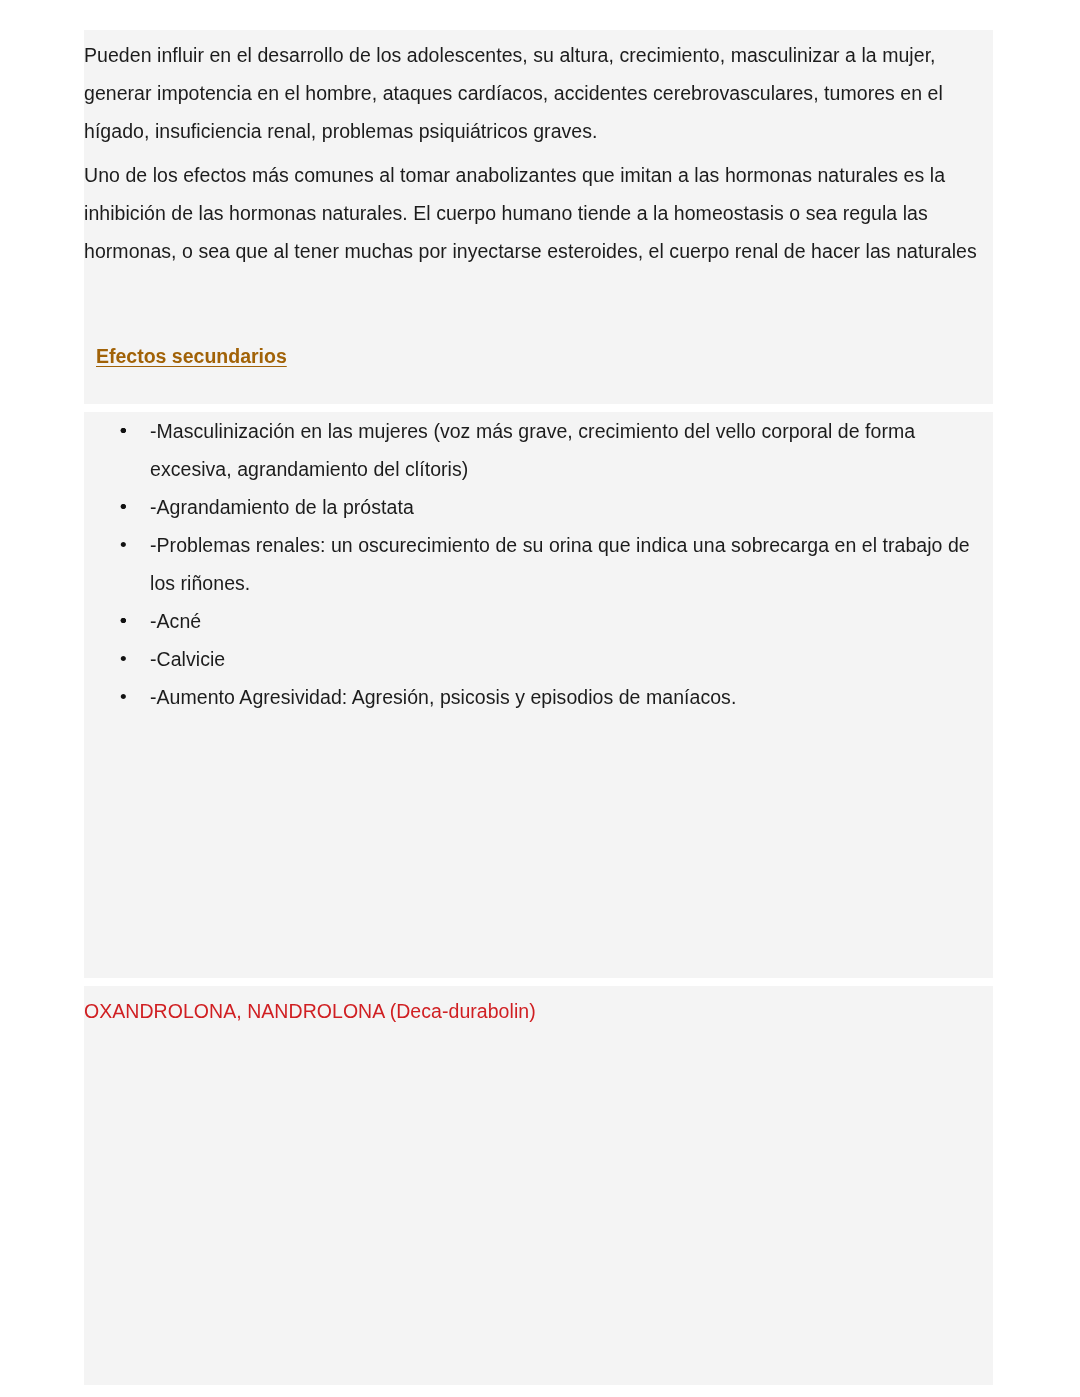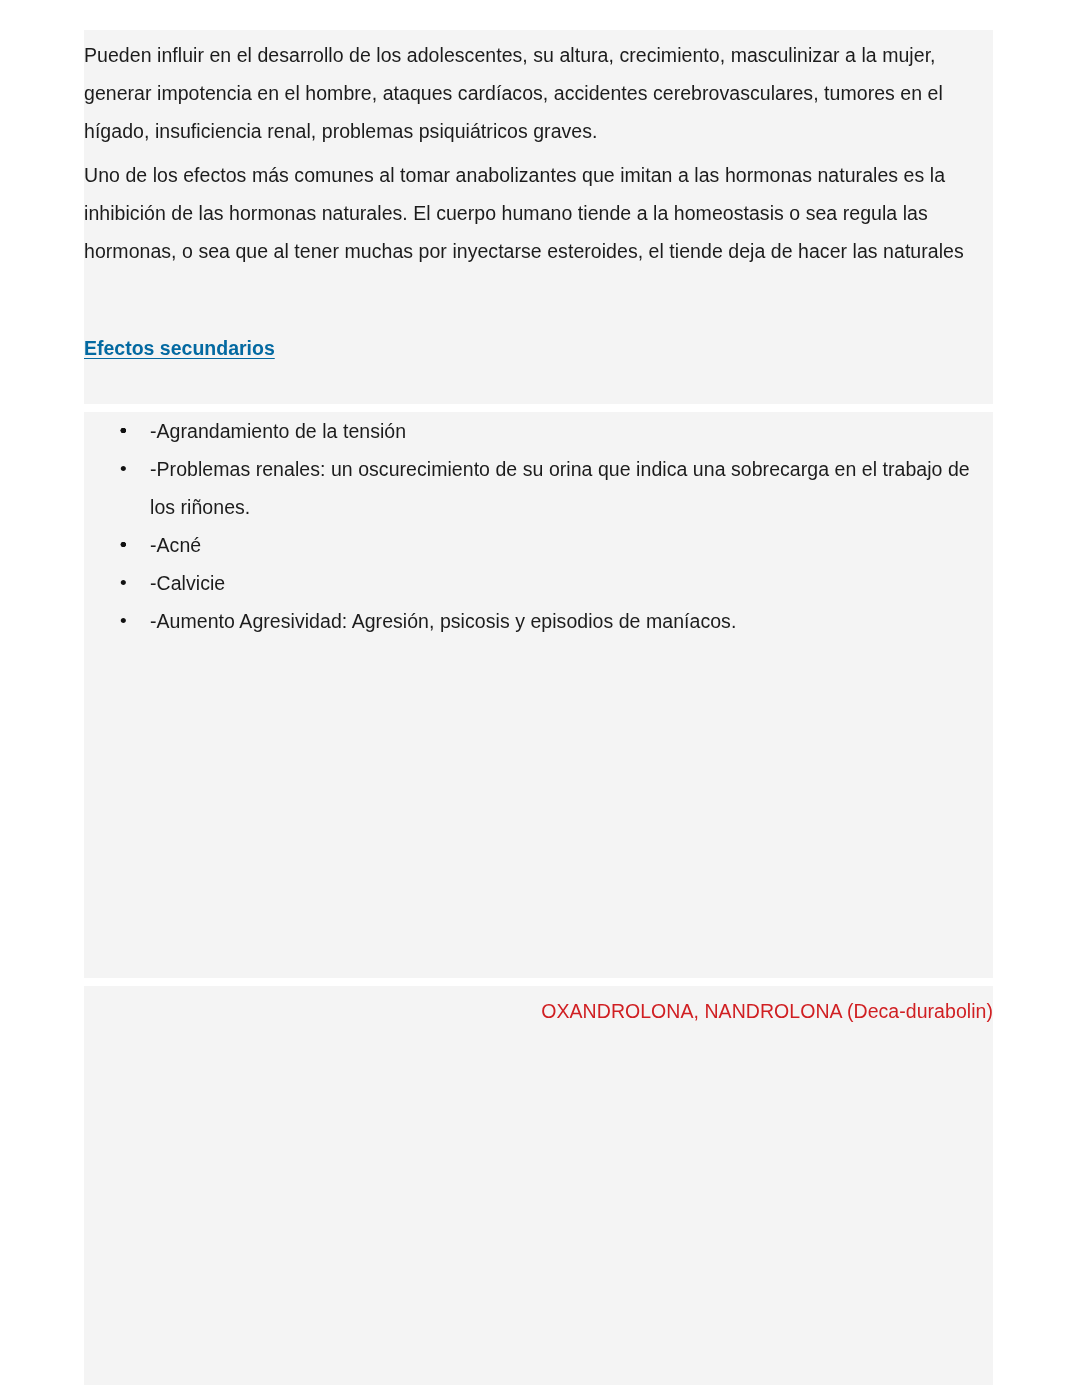--- a/index.html
+++ b/index.html
@@ -58,22 +58,22 @@
     margin: 0 0 4px 0;
     letter-spacing: 0.05px;
   }
 
   #intro-para-1 { margin-bottom: 6px; }
 
   .section-heading {
     font-size: 19.5px;
     line-height: 38px;
     font-weight: bold;
-    color: #0369a1;
-    margin: 0;
+    color: #a16207;
+    margin: 12px;
     padding-top: 55px;
     display: block;
   }
   .section-heading .heading-text {
     text-decoration: underline;
     text-underline-offset: 3px;
   }
 
   ul.bullets {
     list-style: none;
@@ -100,43 +100,42 @@
     color: #111111;
   }
 
   .red-line {
     font-size: 19.5px;
     line-height: 38px;
     color: #d01f22;
     margin: 0;
     padding-top: 6px;
     letter-spacing: 0.05px;
-    text-align: right;
   }
 </style>
 </head>
 <body>
 
 <div class="page">
 
   <div class="block" id="block-intro">
     <p class="para" id="intro-para-1">Pueden influir en el desarrollo de los adolescentes, su altura, crecimiento, masculinizar a la mujer, generar impotencia en el hombre, ataques cardíacos, accidentes cerebrovasculares, tumores en el hígado, insuficiencia renal, problemas psiquiátricos graves.</p>
-    <p class="para" id="intro-para-2">Uno de los efectos más comunes al tomar anabolizantes que imitan a las hormonas naturales es la inhibición de las hormonas naturales. El cuerpo humano tiende a la homeostasis o sea regula las hormonas, o sea que al tener muchas por inyectarse esteroides, el tiende deja de hacer las naturales</p>
+    <p class="para" id="intro-para-2">Uno de los efectos más comunes al tomar anabolizantes que imitan a las hormonas naturales es la inhibición de las hormonas naturales. El cuerpo humano tiende a la homeostasis o sea regula las hormonas, o sea que al tener muchas por inyectarse esteroides, el cuerpo renal de hacer las naturales</p>
     <h2 class="section-heading">
       <span class="heading-text">Efectos secundarios</span>
     </h2>
   </div>
 
   <div class="block" id="block-list">
     <ul class="bullets" id="bullet-list">
         <li><span class="marker">•</span></li>
         <li><span class="marker">•</span></li>
+        <li><span class="marker">•</span><span>-Masculinización en las mujeres (voz más grave, crecimiento del vello corporal de forma excesiva, agrandamiento del clítoris)</span></li>
         <li><span class="marker">•</span></li>
-        <li><span class="marker">•</span></li>
-        <li><span class="marker">•</span><span>-Agrandamiento de la tensión</span></li>
+        <li><span class="marker">•</span><span>-Agrandamiento de la próstata</span></li>
         <li><span class="marker">•</span><span>-Problemas renales: un oscurecimiento de su orina que indica una sobrecarga en el trabajo de los riñones.</span></li>
         <li><span class="marker">•</span></li>
         <li><span class="marker">•</span></li>
         <li><span class="marker">•</span><span>-Acné</span></li>
         <li><span class="marker">•</span><span>-Calvicie</span></li>
         <li><span class="marker">•</span><span>-Aumento Agresividad: Agresión, psicosis y episodios de maníacos.</span></li>
       </ul>
   </div>
 
   <div class="block" id="block-tail">

